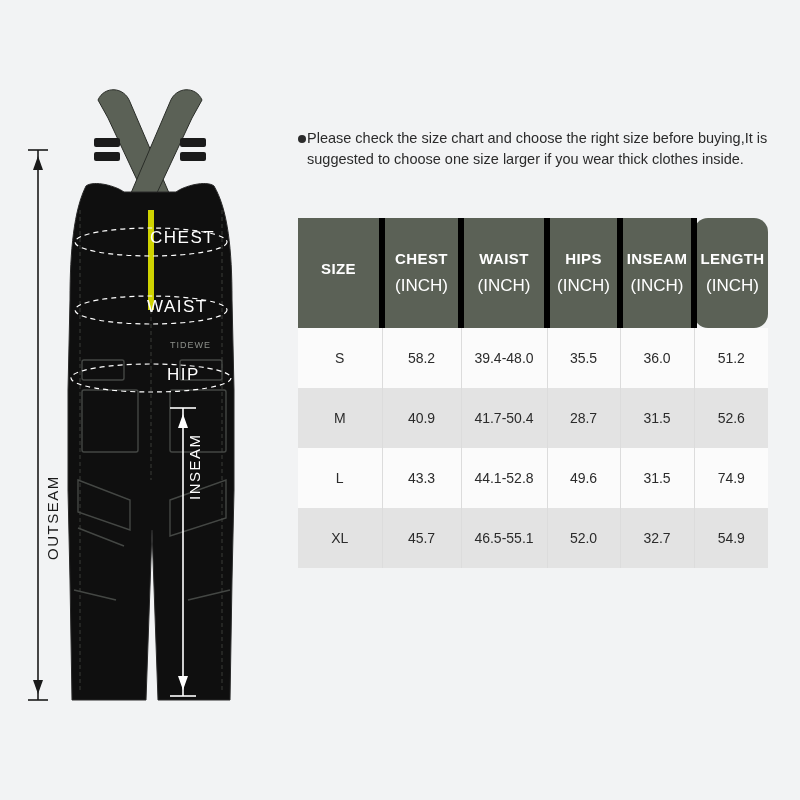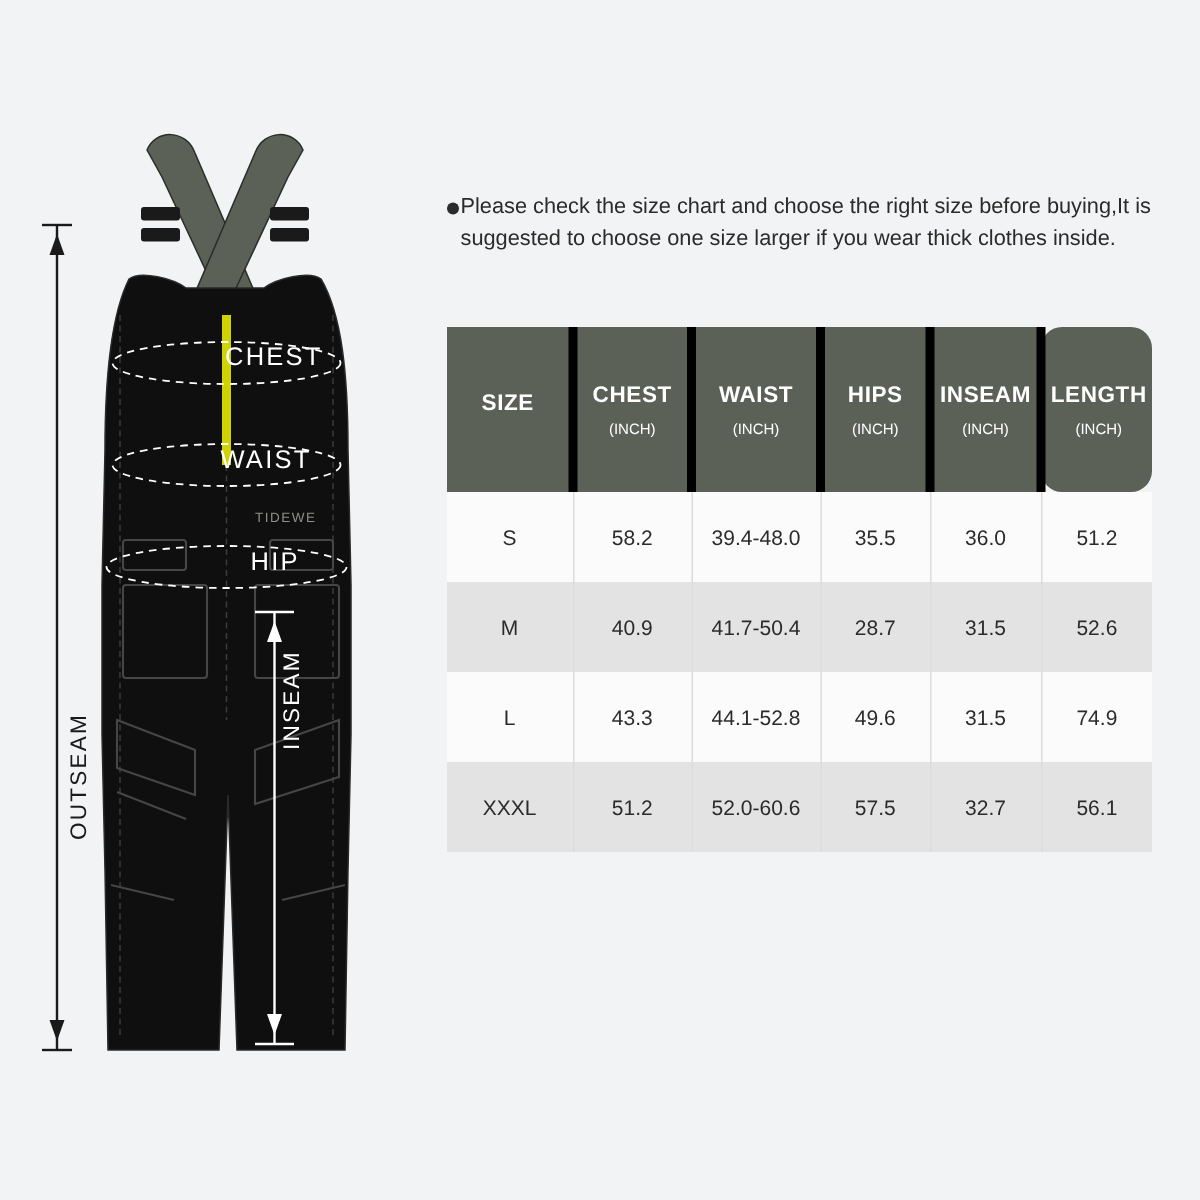--- a/index.html
+++ b/index.html
@@ -114,21 +114,21 @@
     padding: 0 2px;
   }
   table.size-table th:last-child { border-right: none; border-radius: 14px; }
   .th-main {
     display: block;
     font-size: 15px;
     letter-spacing: 0.4px;
   }
   .th-unit {
     display: block;
-    font-size: 10px;
+    font-size: 17px;
     font-weight: normal;
     margin-top: 9px;
   }
   table.size-table td {
     height: 58px;
     text-align: center;
     vertical-align: middle;
     font-size: 14px;
     color: #2b2b2b;
     border-right: 1px solid #dcdcdc;
@@ -283,24 +283,24 @@
         </tr>
         <tr>
           <td>L</td>
           <td>43.3</td>
           <td>44.1-52.8</td>
           <td>49.6</td>
           <td>31.5</td>
           <td>74.9</td>
         </tr>
         <tr>
-          <td>XXXL</td>
-          <td>51.2</td>
-          <td>52.0-60.6</td>
-          <td>57.5</td>
+          <td>XL</td>
+          <td>45.7</td>
+          <td>46.5-55.1</td>
+          <td>52.0</td>
           <td>32.7</td>
-          <td>56.1</td>
+          <td>54.9</td>
         </tr>
       </tbody>
     </table>
   </div>
 
 </div>
 
 </body></html>

